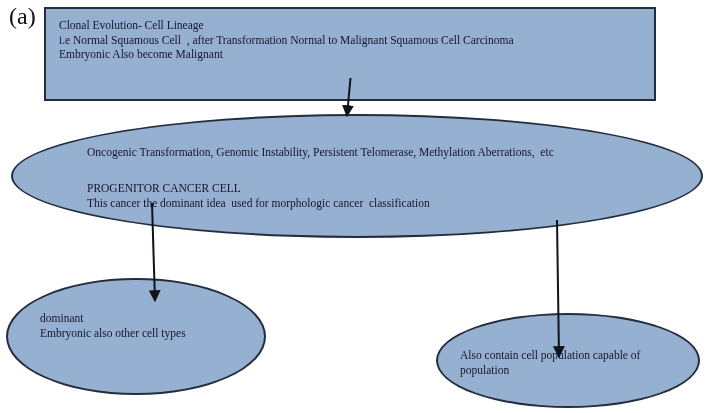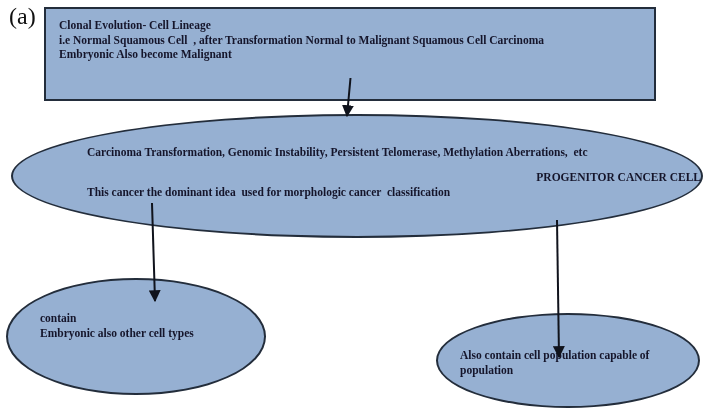--- a/index.html
+++ b/index.html
@@ -23,21 +23,21 @@
     font-weight: 400;
     color: #111;
     white-space: pre;
   }
   .shape {
     position: absolute;
     box-sizing: border-box;
     background: var(--shape-fill, #96b0d2);
     border: 2px solid var(--shape-border, #232d3b);
     color: var(--text, #15152b);
-    font-weight: 700;
+    font-weight: 400;
     font-size: 11.5px;
   }
   .shape .line {
     white-space: pre;
     line-height: 14.6px;
   }
   .rect-lineage {
     left: 44px;
     top: 7px;
     width: 612px;
@@ -48,21 +48,21 @@
     border-radius: 50%;
   }
   .ellipse-main {
     left: 11px;
     top: 114px;
     width: 692px;
     height: 124px;
     padding: 29px 0 0 74px;
   }
   .ellipse-main .line { line-height: 15.5px; }
-  .ellipse-main .after-gap { margin-top: 9px; text-align: right; }
+  .ellipse-main .after-gap { margin-top: 20px; }
   .ellipse-left {
     left: 6px;
     top: 278px;
     width: 260px;
     height: 117px;
     padding: 31px 0 0 32px;
   }
   .ellipse-left .line { line-height: 15px; }
   .ellipse-right {
     left: 436px;
@@ -95,27 +95,27 @@
 
   <div class="fig-label">(a)</div>
 
   <div class="shape rect-lineage">
     <div class="line">Clonal Evolution- Cell Lineage</div>
     <div class="line">i.e Normal Squamous Cell  , after Transformation Normal to Malignant Squamous Cell Carcinoma</div>
     <div class="line">Embryonic Also become Malignant</div>
   </div>
 
   <div class="shape ellipse ellipse-main">
-    <div class="line">Carcinoma Transformation, Genomic Instability, Persistent Telomerase, Methylation Aberrations,  etc</div>
+    <div class="line">Oncogenic Transformation, Genomic Instability, Persistent Telomerase, Methylation Aberrations,  etc</div>
     <div class="line after-gap">PROGENITOR CANCER CELL</div>
     <div class="line">This cancer the dominant idea  used for morphologic cancer  classification</div>
   </div>
 
   <div class="shape ellipse ellipse-left">
-    <div class="line">contain</div>
+    <div class="line">dominant</div>
     <div class="line">Embryonic also other cell types</div>
   </div>
 
   <div class="shape ellipse ellipse-right">
     <div class="line">Also contain cell population capable of</div>
     <div class="line">population</div>
   </div>
 
   <svg class="arrows" viewBox="0 0 707 413" xmlns="http://www.w3.org/2000/svg">
     <defs>

